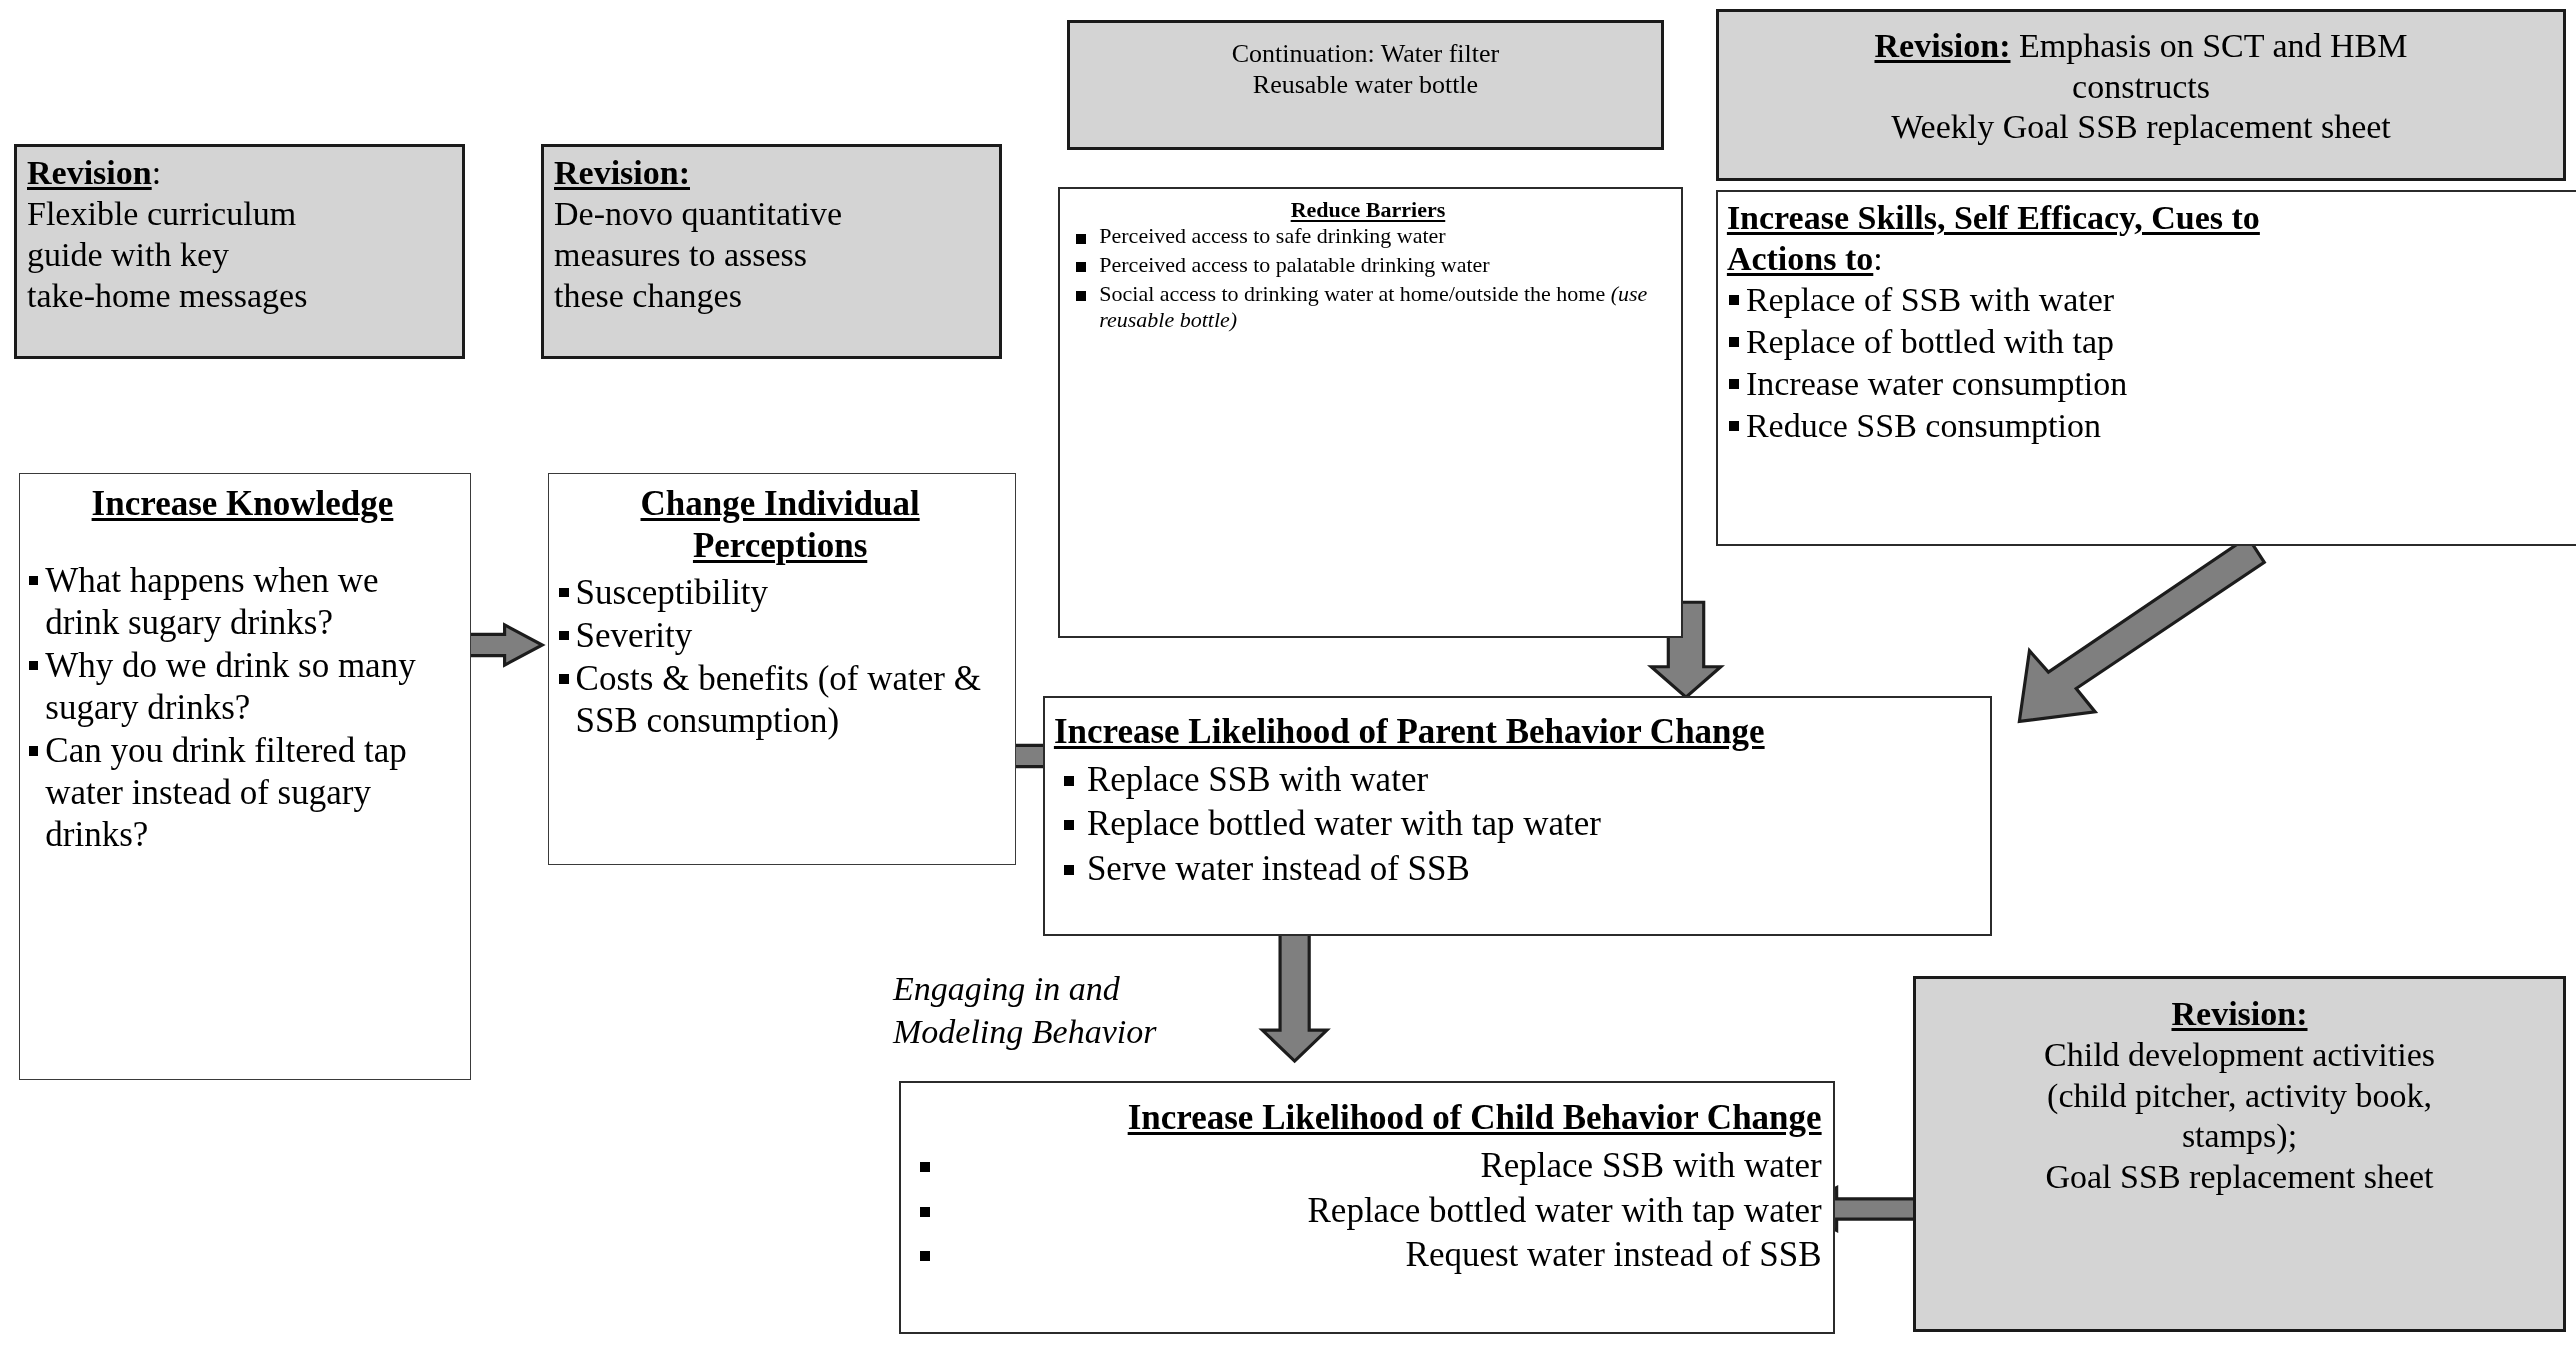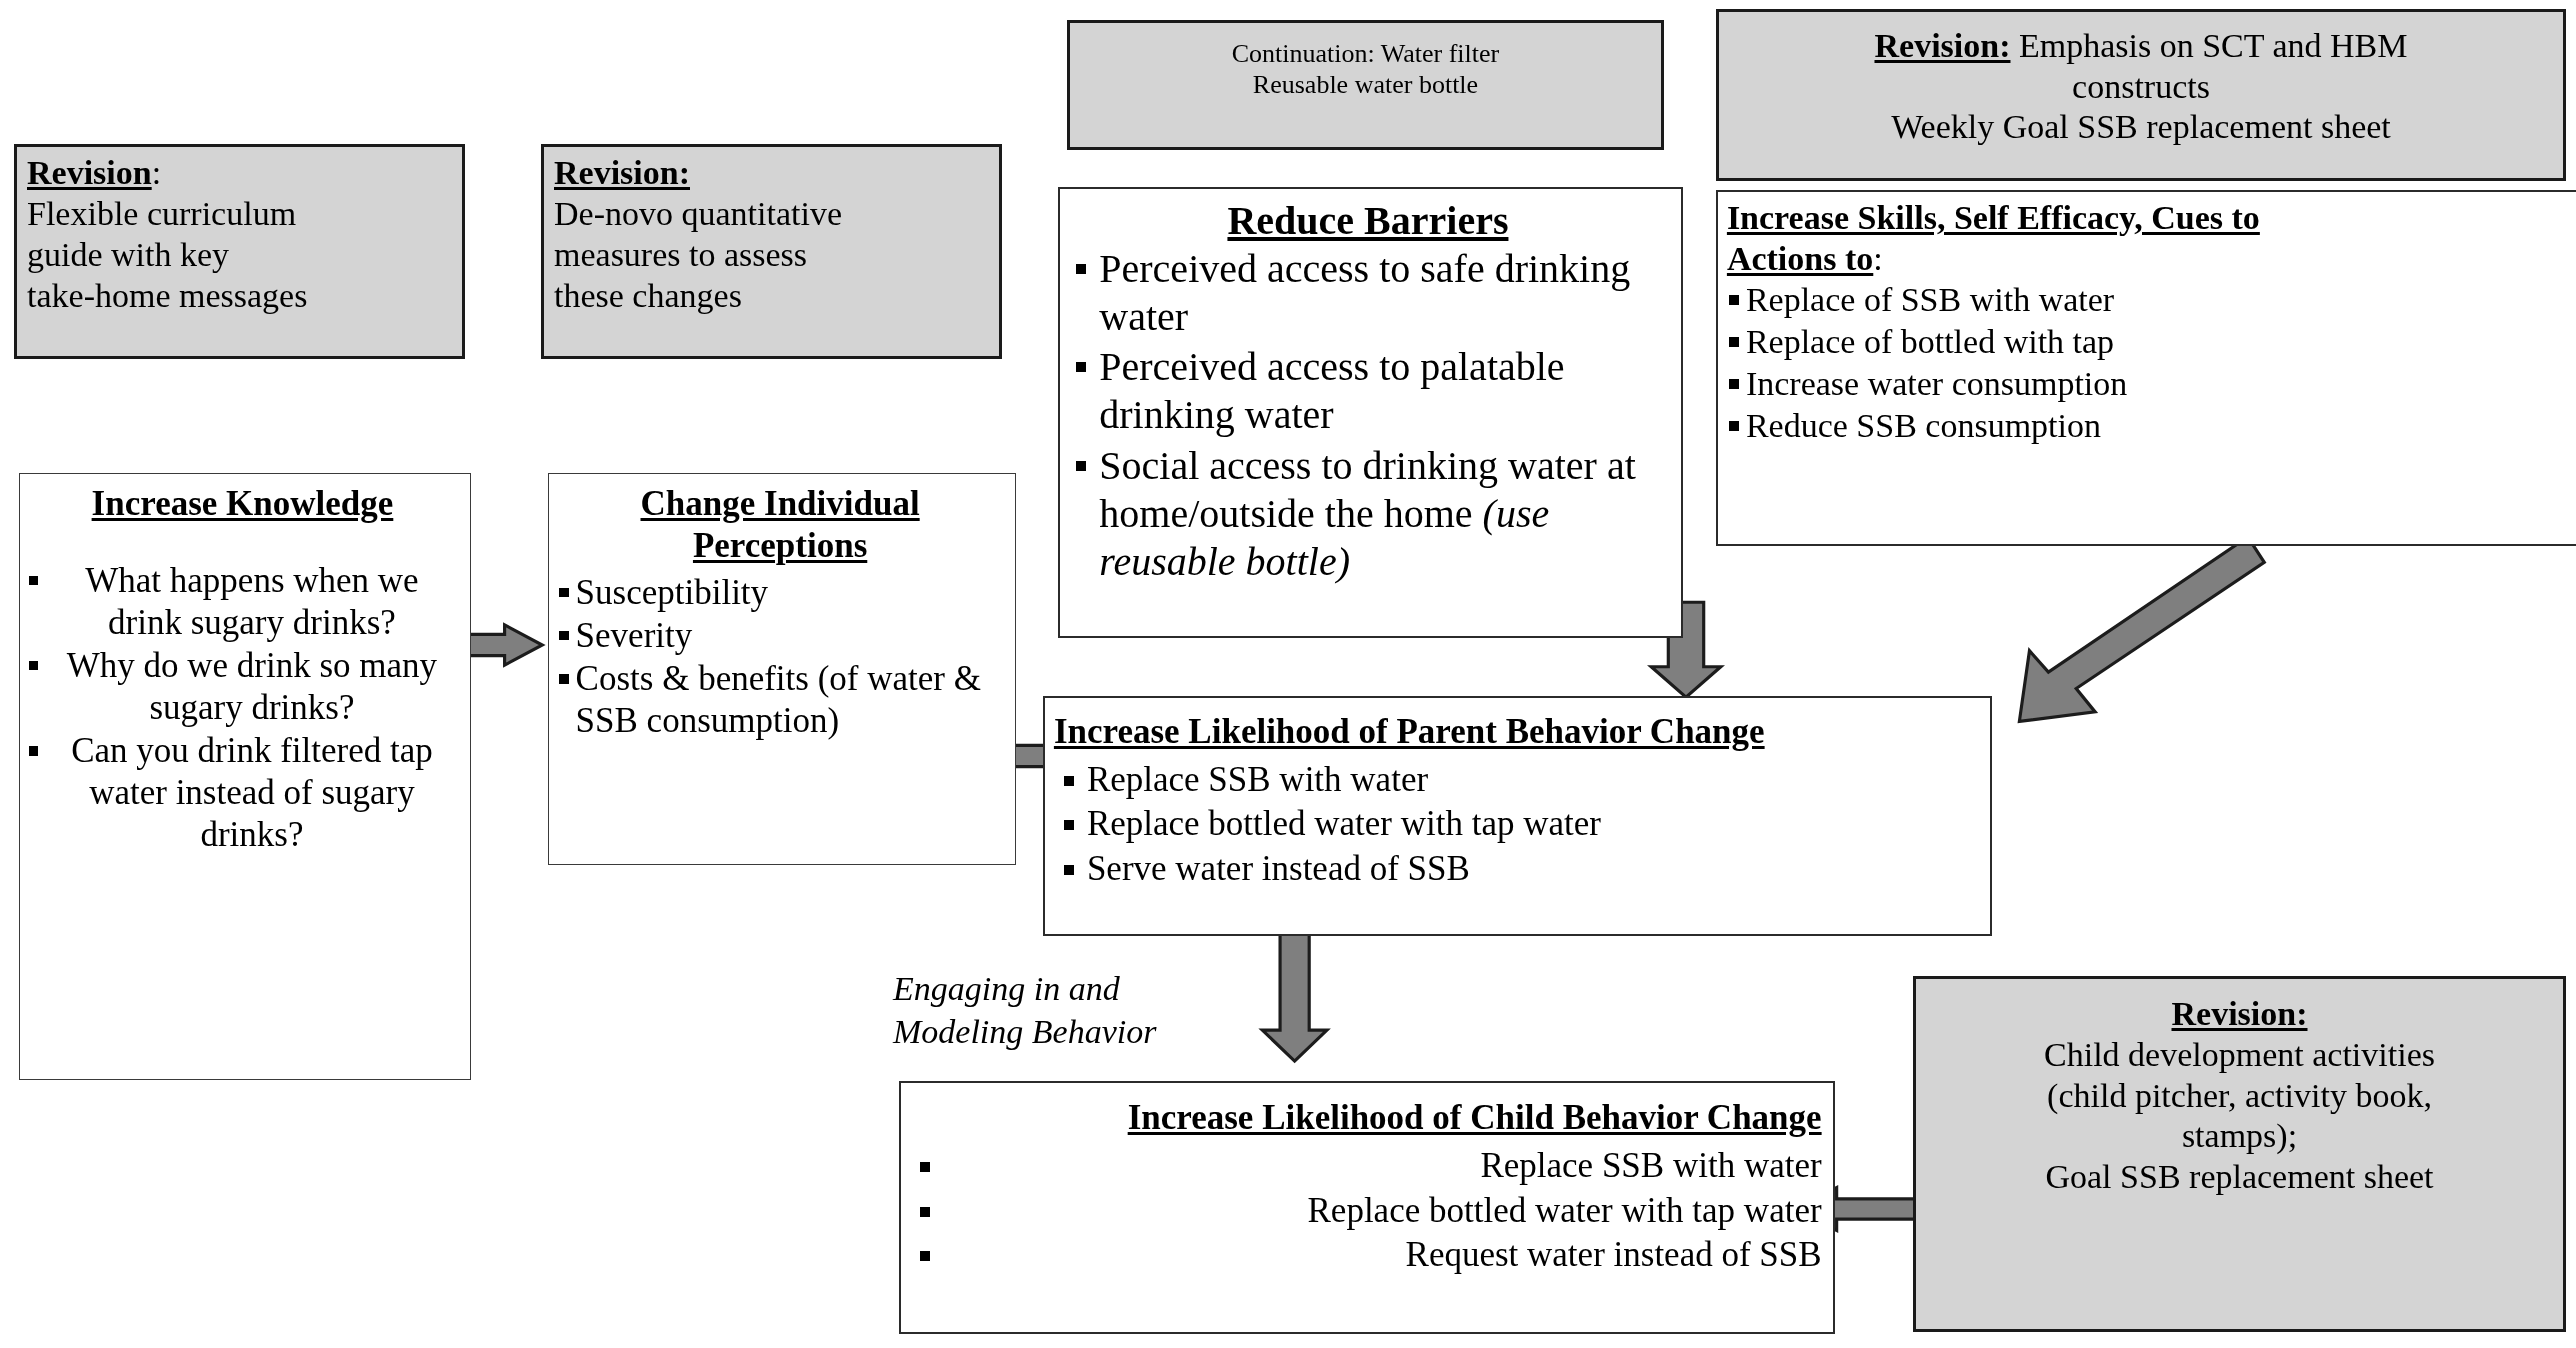--- a/index.html
+++ b/index.html
@@ -130,21 +130,21 @@
   </div>
 
   <div class="box shaded ctr" style="left:1716px;top:8.9px;width:850px;height:172px;font-size:34px;padding-top:14px;">
     <div class="line">
       <span class="hd">Revision:</span><span> Emphasis on SCT and HBM</span>
     </div>
     <div class="line">constructs</div>
     <div class="line">Weekly  Goal SSB replacement  sheet</div>
   </div>
 
-  <div class="box" style="left:1058px;top:187px;width:625px;height:451px;font-size:40px;padding:7.6px 11.4px 7.6px 6.3px;">
+  <div class="box" style="left:1058px;top:187px;width:625px;height:451px;font-size:22px;padding:7.6px 11.4px 7.6px 6.3px;">
     <div class="line hd ctr">Reduce Barriers</div>
     <ul class="bul">
       <li>Perceived access to safe drinking water</li>
       <li>Perceived access to palatable drinking water</li>
       <li><span>Social access to drinking water at home/outside the home </span><span class="ital">(use reusable bottle)</span></li>
     </ul>
   </div>
 
   <div class="box" style="left:1716px;top:190px;width:990px;height:356px;font-size:34px;padding:6.3px 8.9px;">
     <div class="line hd">Increase Skills, Self Efficacy, Cues to</div>
@@ -154,21 +154,21 @@
     <ul class="bul tight">
       <li>Replace of SSB with water</li>
       <li>Replace of bottled with tap</li>
       <li>Increase  water consumption</li>
       <li>Reduce SSB consumption</li>
     </ul>
   </div>
 
   <div class="box thin" style="left:19px;top:473px;width:452px;height:607px;font-size:35px;padding:8.9px 11.4px 8.9px 6.3px;">
     <div class="line hd ctr">Increase Knowledge</div>
-    <ul class="bul tight" style="margin-top:35px;text-align:center;">
+    <ul class="bul tight" style="margin-top:35px;">
       <li>What happens when we drink sugary drinks?</li>
       <li>Why do we drink so many sugary drinks?</li>
       <li>Can you drink filtered tap water instead of sugary drinks?</li>
     </ul>
   </div>
 
   <div class="box thin" style="left:548px;top:473px;width:468px;height:392px;font-size:35px;padding:8.9px 11.4px 8.9px 7.6px;">
     <div class="line hd ctr">Change Individual</div>
     <div class="line hd ctr">Perceptions</div>
     <ul class="bul tight" style="margin-top:5px;">

